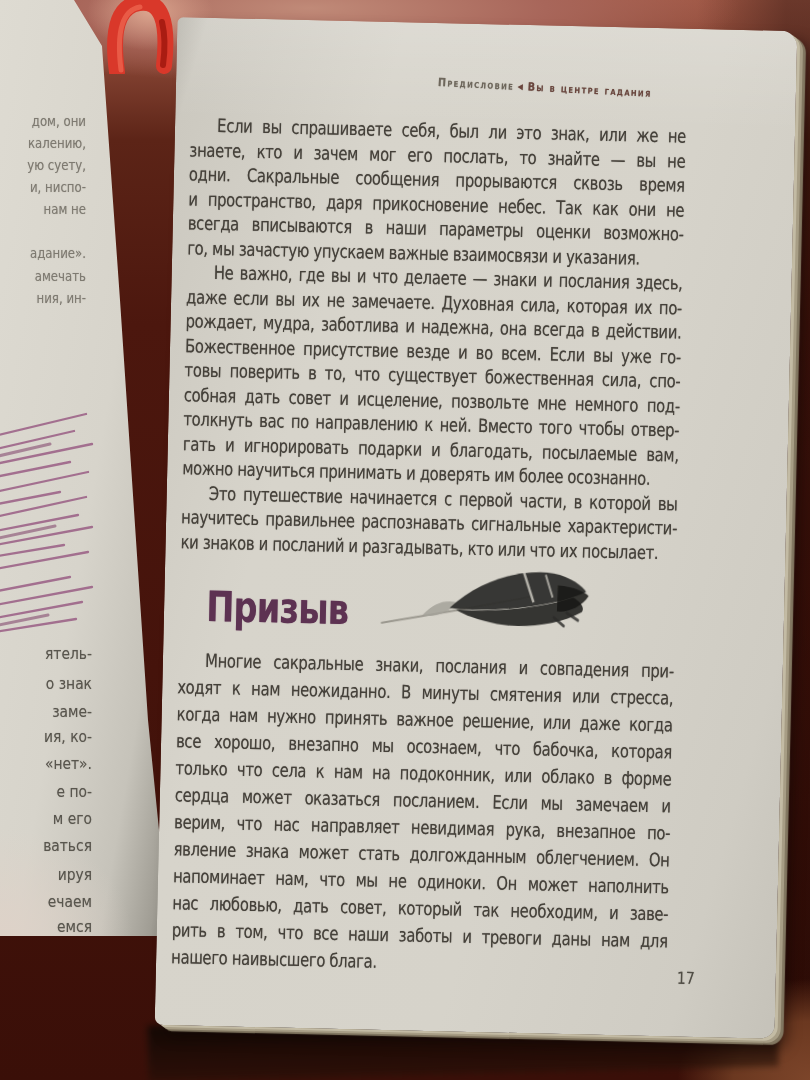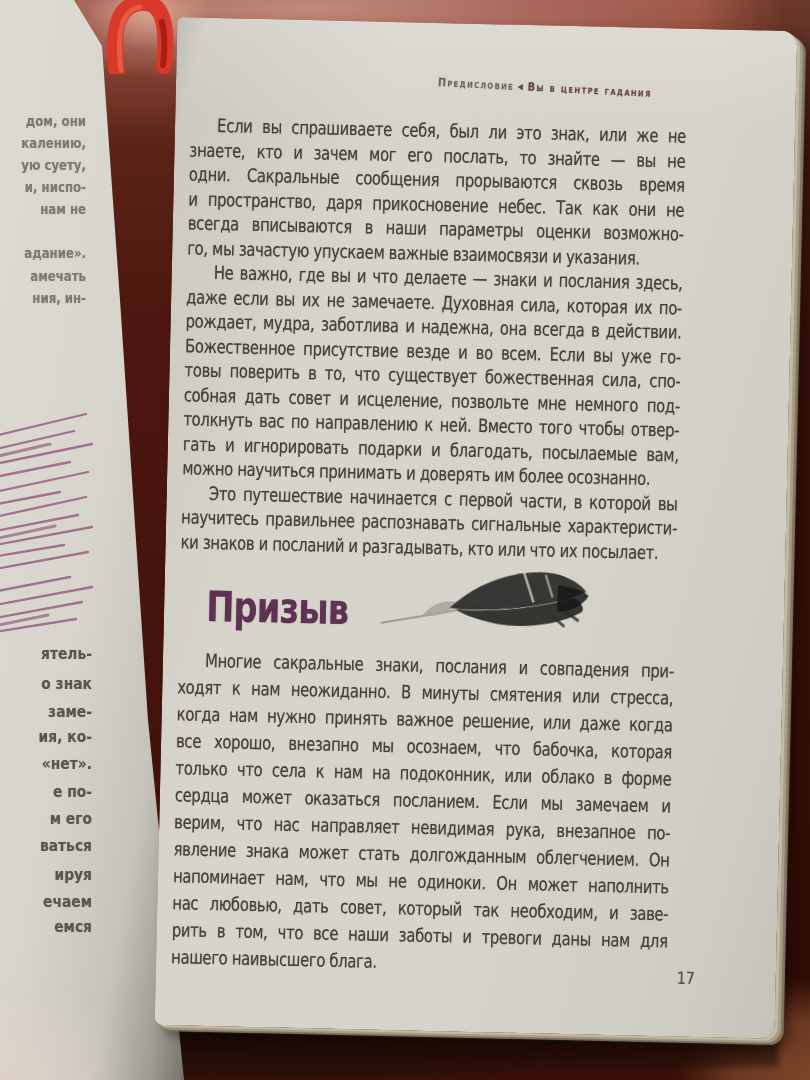--- a/index.html
+++ b/index.html
@@ -18,26 +18,25 @@
       linear-gradient(to bottom, #a05744 0%, #8a4736 5%, #5c2417 13%, #4c170e 30%, #45130b 62%, #3a0f08 100%);
   }
   
   .book-shadow{
     position:absolute; left:148px; top:1018px; width:630px; height:56px;
     background:linear-gradient(to bottom, rgba(18,9,5,.95), rgba(34,16,8,.55));
     transform:rotate(-1.4deg); filter:blur(3px);
   }
   
   .left-page{
-    position:absolute; left:0; top:0; width:192px; height:1080px;
+    position:absolute; left:0; top:0; width:192px; height:936px;
     clip-path:polygon(0 0, 74px 0, 102px 46px, 120px 300px, 148px 720px, 184px 1080px, 0 1080px);
     background:
       radial-gradient(220px 180px at 0% 100%, #ded2c8 0%, rgba(222,210,200,0) 60%),
       linear-gradient(100deg, #dedbd2 0%, #d7d4cb 50%, #c6c3ba 74%, #a09d94 88%, #7e7b73 96%, #615e57 100%);
-    font-weight: bold;
   }
   .frag{
     position:absolute; left:0; width:86px; text-align:right;
     color:#7e7a71; font-size:14px; line-height:15px;
     transform:scaleX(.84); transform-origin:right center;
     text-shadow:0 0 1px rgba(126,122,113,.55);
   }
   .frag.big{ width:92px; font-size:16.5px; color:#59564e; text-shadow:0 0 1px rgba(89,86,78,.5); }
   .scribbles{ position:absolute; left:0; top:398px; }
   

